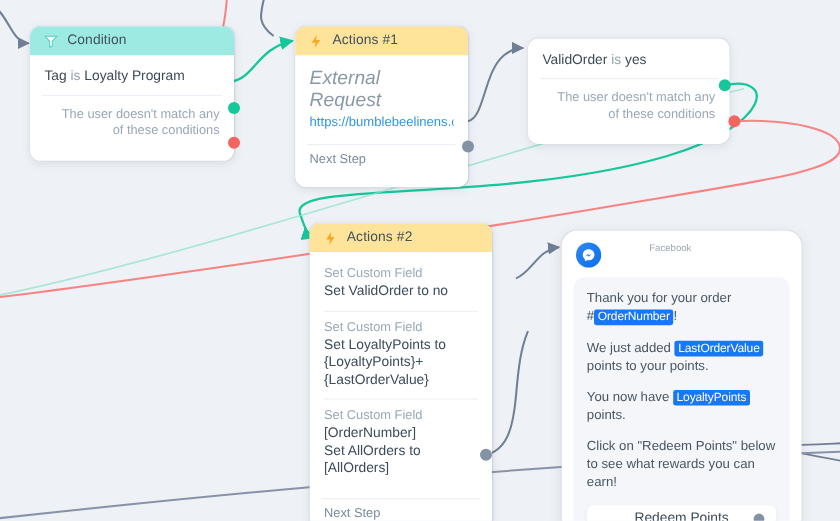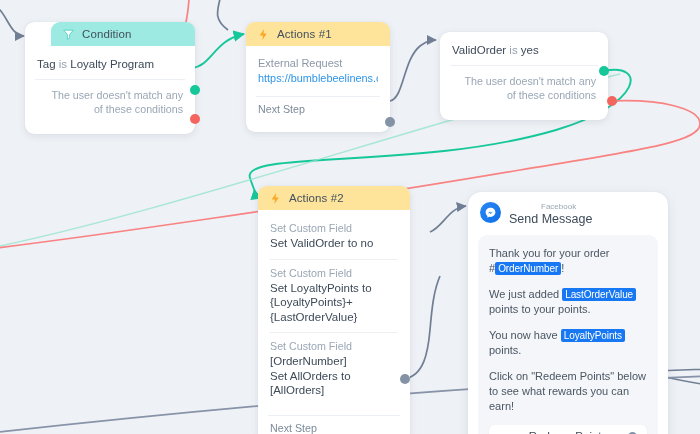--- a/index.html
+++ b/index.html
@@ -21,21 +21,21 @@
     z-index:5;
   }
   .card-head{
     height:24px;
     border-radius:9px 9px 0 0;
     display:flex;align-items:center;
     padding:0 11px;
     font-size:11.5px;
     color:#43505e;
   }
-  .head-cond{background:#9ceae2;margin-left:26px;}
+  .head-cond{background:#9ceae2;}
   .head-act{background:#fde49a;}
   .head-ic{width:13px;height:13px;margin-right:7px;display:block;flex:0 0 auto;}
   .head-title{letter-spacing:.1px;}
 
   .card-body{padding:9px 12px 14px 12px;}
   .cond-row{font-size:11.5px;color:#3d4a58;padding:3px 0 9px 0;}
   .cond-row .dim{color:#93a1b0;}
   .divider{height:1px;background:#eceff3;margin:0 -2px;}
   .cond-else{
     font-size:10.7px;color:#9aa7b5;text-align:right;
@@ -45,21 +45,21 @@
   .act-line1{font-size:10.7px;color:#9aa7b5;margin-bottom:2px;}
   .act-line2{font-size:11.5px;color:#3d4a58;line-height:14.5px;}
   .act-block{padding:4px 0 5px 0;}
   .act-sep{height:1px;background:#eef1f4;margin:3px 0 3px 0;}
 
   .nextstep{
     font-size:10.7px;color:#7d8a99;text-align:left;
     padding:6px 0 3px 0;
   }
 
-  .ext-req{font-size:11px;color:#8b98a7;padding-top:2px;}
+  .ext-req{font-size:16px;color:#8b98a7;padding-top:2px;font-style:italic;}
   .ext-url{font-size:10.9px;color:#2f95e8;padding-top:3px;white-space:nowrap;overflow:hidden;}
 
   
   #msg-card{
     position:absolute;
     background:#ffffff;
     border-radius:13px;
     box-shadow:0 3px 11px rgba(90,110,140,.13), 0 0 1px rgba(90,110,140,.18);
     z-index:5;
   }
@@ -232,21 +232,20 @@
   <div id="msg-card" style="left:468px;top:192px;width:200px;">
     <div class="msg-head">
       <span class="fb-circle">
         <svg viewBox="0 0 24 24" width="13" height="13" aria-hidden="true">
           <path d="M12 3C6.9 3 3 6.8 3 11.6c0 2.7 1.3 5.1 3.3 6.7v3.3l3.1-1.7c.8.2 1.7.3 2.6.3 5.1 0 9-3.8 9-8.6S17.1 3 12 3z" fill="#ffffff"></path>
           <path d="M6.6 14.6l4.1-4.3 2.1 2.2 3.8-2.2-4.1 4.3-2.1-2.2z" fill="#1877f2"></path>
         </svg>
       </span>
       <span class="msg-head-txt">
         <span class="fb-small">Facebook</span>
-        <span class="fb-title">Send Message</span>
       </span>
     </div>
 
     <div class="bubble">
       <div class="btxt">
         <span>Thank you for your order #</span><span class="tok">OrderNumber</span><span>!</span>
       </div>
       <div class="btxt">
         <span>We just added </span><span class="tok">LastOrderValue</span><span> points to your points.</span>
       </div>

